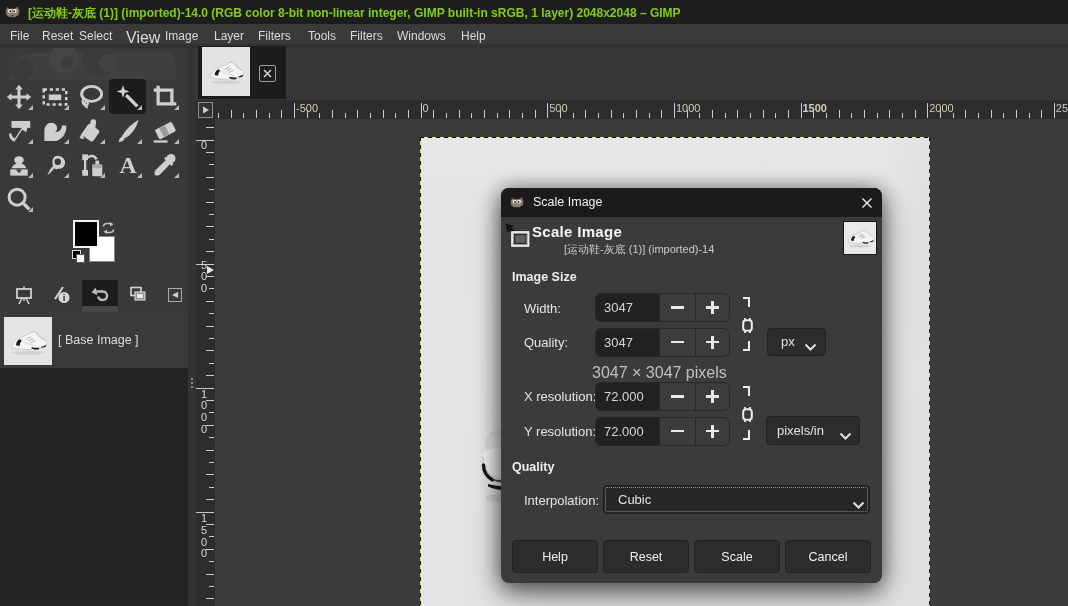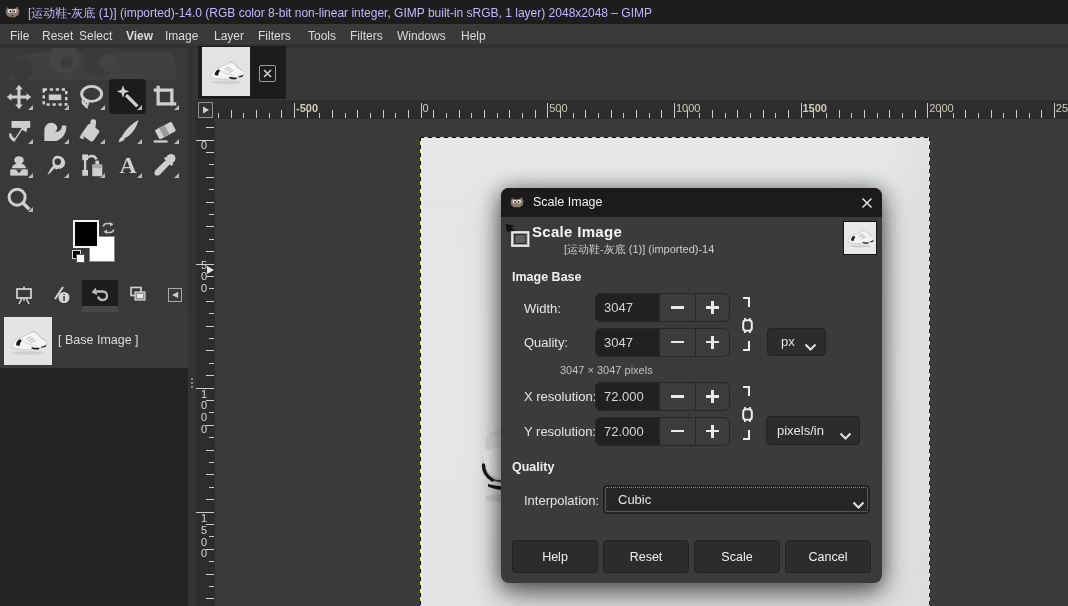--- a/index.html
+++ b/index.html
@@ -11,27 +11,27 @@
 </style></head><body>
 <div class="abs" style="left:0;top:0;width:1068px;height:24px;background:#1d1d1d;"></div>
 <div class="abs" style="left:4px;top:4px;"><svg width="17" height="15" viewBox="0 0 17 15">
 <path d="M1.5 7 L3 2.5 L5.5 5 L8 4.2 L11 4.6 L13.5 2 L15.5 6.5 L15 11 L11 13.5 L5 13.3 L2 11 Z" fill="#8d7d6e" stroke="#2a2420" stroke-width="0.8"></path>
 <circle cx="6" cy="7" r="2.1" fill="#f2efe9"></circle>
       <circle cx="10.6" cy="7" r="2.1" fill="#f2efe9"></circle>
 <circle cx="6.4" cy="7.3" r="1" fill="#1c1a18"></circle>
       <circle cx="10.2" cy="7.3" r="1" fill="#1c1a18"></circle>
 <path d="M7 10.5 Q8.5 12 10 10.5 L8.5 12.8 Z" fill="#3a2f27"></path>
     </svg></div>
-<div class="abs" style="left:28px;top:5px;font-size:12px;color:#c4b5fd;white-space:nowrap;">[运动鞋-灰底 (1)] (imported)-14.0 (RGB color 8-bit non-linear integer, GIMP built-in sRGB, 1 layer) 2048x2048 – GIMP</div>
+<div class="abs" style="left:28px;top:5px;font-size:12px;color:#84cc16;white-space:nowrap;font-weight:bold;">[运动鞋-灰底 (1)] (imported)-14.0 (RGB color 8-bit non-linear integer, GIMP built-in sRGB, 1 layer) 2048x2048 – GIMP</div>
 <div class="abs" style="left:0;top:24px;width:1068px;height:20px;background:#3b3a3a;"></div>
 <div class="abs" style="left:0;top:44px;width:1068px;height:4px;background:#323131;"></div>
 <div class="abs" style="left:10px;top:29px;font-size:12px;color:#dadada;">File</div>
 <div class="abs" style="left:42px;top:29px;font-size:12px;color:#dadada;">Reset</div>
 <div class="abs" style="left:79px;top:29px;font-size:12px;color:#dadada;">Select</div>
-<div class="abs" style="left:126px;top:29px;font-size:12px;color:#dadada;font-weight:bold;">View</div>
+<div class="abs" style="left:126px;top:29px;font-size:16px;color:#dadada;">View</div>
 <div class="abs" style="left:165px;top:29px;font-size:12px;color:#dadada;">Image</div>
 <div class="abs" style="left:214px;top:29px;font-size:12px;color:#dadada;">Layer</div>
 <div class="abs" style="left:258px;top:29px;font-size:12px;color:#dadada;">Filters</div>
 <div class="abs" style="left:308px;top:29px;font-size:12px;color:#dadada;">Tools</div>
 <div class="abs" style="left:350px;top:29px;font-size:12px;color:#dadada;">Filters</div>
 <div class="abs" style="left:397px;top:29px;font-size:12px;color:#dadada;">Windows</div>
 <div class="abs" style="left:461px;top:29px;font-size:12px;color:#dadada;">Help</div>
 <div class="abs" style="left:0;top:48px;width:188px;height:558px;background:#3a3939;"></div>
 <div class="abs" style="left:0;top:48px;width:188px;height:32px;overflow:hidden;">
 <svg width="188" height="32" viewBox="0 0 188 32">
@@ -225,21 +225,21 @@
 <div class="abs" style="left:198px;top:102px;width:15px;height:16px;border:1px solid #8f8f8f;background:#343333;box-sizing:border-box;"><svg width="13" height="14" viewBox="0 0 13 14">
       <path d="M4 3.5 L10 7 L4 10.5 Z" fill="#d0d0d0"></path>
     </svg></div>
 <div class="abs" style="left:218.0px;top:113px;width:1px;height:5px;background:#cccccc;"></div>
 <div class="abs" style="left:230.6px;top:110px;width:1px;height:8px;background:#cccccc;"></div>
 <div class="abs" style="left:243.3px;top:113px;width:1px;height:5px;background:#cccccc;"></div>
 <div class="abs" style="left:256.0px;top:110px;width:1px;height:8px;background:#cccccc;"></div>
 <div class="abs" style="left:268.6px;top:113px;width:1px;height:5px;background:#cccccc;"></div>
 <div class="abs" style="left:281.3px;top:110px;width:1px;height:8px;background:#cccccc;"></div>
 <div class="abs" style="left:294.0px;top:103px;width:1px;height:15px;background:#cccccc;"></div>
-<div class="abs" style="left:296.0px;top:102px;font-size:11px;color:#cfccb8;font-weight:bold;">-500</div>
+<div class="abs" style="left:296.0px;top:102px;font-size:11px;color:#cfccb8;">-500</div>
 <div class="abs" style="left:306.6px;top:110px;width:1px;height:8px;background:#cccccc;"></div>
 <div class="abs" style="left:319.3px;top:113px;width:1px;height:5px;background:#cccccc;"></div>
 <div class="abs" style="left:331.9px;top:110px;width:1px;height:8px;background:#cccccc;"></div>
 <div class="abs" style="left:344.6px;top:113px;width:1px;height:5px;background:#cccccc;"></div>
 <div class="abs" style="left:357.3px;top:110px;width:1px;height:8px;background:#cccccc;"></div>
 <div class="abs" style="left:369.9px;top:113px;width:1px;height:5px;background:#cccccc;"></div>
 <div class="abs" style="left:382.6px;top:110px;width:1px;height:8px;background:#cccccc;"></div>
 <div class="abs" style="left:395.3px;top:113px;width:1px;height:5px;background:#cccccc;"></div>
 <div class="abs" style="left:407.9px;top:110px;width:1px;height:8px;background:#cccccc;"></div>
 <div class="abs" style="left:420.6px;top:103px;width:1px;height:15px;background:#cccccc;"></div>
@@ -387,21 +387,21 @@
 <div class="abs" style="left:532px;top:223px;font-size:15px;font-weight:bold;color:#f4f4f4;letter-spacing:0.3px;">Scale Image</div>
 <div class="abs" style="left:532px;top:242px;font-size:11px;color:#cdcdcd;margin-left:32px;">[运动鞋-灰底 (1)] (imported)-14</div>
 <div class="abs" style="left:843px;top:221px;width:34px;height:34px;background:#e9e9e9;border:1px solid #151515;box-sizing:border-box;overflow:hidden;"><svg width="30" height="30" viewBox="0 0 48 48" style="margin:1px 0 0 1px;">
 <path d="M5 31 C4 26 8 21 14 19 C20 17 25 14 29 12 C31 11 33 11.5 34.5 13.5 C37 17 41 20 44.5 22 C46.5 23.2 47 25.5 46 28 C45 30.5 38 32.8 27 33 C17 33.2 9.5 32.5 5 31 Z" fill="#f3f3f3" stroke="#bdbdbe" stroke-width="1.1"></path>
 <path d="M22 21 C24 19.5 26 18.5 28 18 M24.5 23 C26.5 21.5 28.5 20.5 30.5 20 M27 25 C29 23.5 31 22.5 33 22" stroke="#a5a5a5" stroke-width="1.4" fill="none"></path>
 <path d="M12 22 C10.5 23.5 9.8 25.5 9.6 27.8 L14 28.8 C14.2 26 15 24 16.5 22.8 L14.5 20.5 Z" fill="#1b1b1b"></path>
 <path d="M28 31.5 C30 32.8 33 33.3 36.5 33 L38 30.8 C34 31.3 31 31 28.5 30 Z" fill="#171717"></path>
 <path d="M39.5 30.3 C41.5 30.8 43.5 30.5 45.3 29.4 L45.8 27.2 C43.5 28.8 41.5 29.5 39.6 29.4 Z" fill="#171717"></path>
 <ellipse cx="24" cy="37" rx="18" ry="2.2" fill="#c9c9c9" opacity="0.8"></ellipse>
     </svg></div>
-<div class="abs" style="left:512px;top:270px;font-size:12.5px;font-weight:bold;color:#eeeeee;">Image Base</div>
+<div class="abs" style="left:512px;top:270px;font-size:12.5px;font-weight:bold;color:#eeeeee;">Image Size</div>
 <div class="abs" style="left:524px;top:301px;font-size:13px;color:#e4e4e4;">Width:</div>
 <div class="abs" style="left:595px;top:293px;width:135px;height:29px;background:#3d3c3b;border:1px solid #282726;border-radius:6px;box-sizing:border-box;"></div>
 <div class="abs" style="left:595px;top:293px;width:65px;height:29px;background:#232120;border:1px solid #282726;border-radius:6px 0 0 6px;box-sizing:border-box;"></div>
 <div class="abs" style="left:604px;top:300px;font-size:13px;color:#d5d5d5;">3047</div>
 <div class="abs" style="left:695px;top:294px;width:1px;height:27px;background:#282726;"></div>
 <div class="abs" style="left:671px;top:306.2px;width:13px;height:2.6px;background:#e9e9e9;"></div>
 <div class="abs" style="left:706px;top:306.2px;width:13px;height:2.6px;background:#e9e9e9;"></div>
 <div class="abs" style="left:711.2px;top:301.1px;width:2.6px;height:13px;background:#e9e9e9;"></div>
 <div class="abs" style="left:524px;top:335px;font-size:13px;color:#e4e4e4;">Quality:</div>
 <div class="abs" style="left:595px;top:327.5px;width:135px;height:29px;background:#3d3c3b;border:1px solid #282726;border-radius:6px;box-sizing:border-box;"></div>
@@ -415,21 +415,21 @@
 <div class="abs" style="left:743px;top:341px;width:7px;height:10px;border-bottom:2.2px solid #ececec;border-right:2.2px solid #ececec;box-sizing:border-box;"></div>
 <div class="abs" style="left:741px;top:318px;"><svg width="13" height="15" viewBox="0 0 13 15">
 <path d="M4 0 L4 2.5 M9 0 L9 2.5 M4 12.5 L4 15 M9 12.5 L9 15" stroke="#ececec" stroke-width="1.8"></path>
 <rect x="2.2" y="2.2" width="8.6" height="10.6" rx="2.8" fill="none" stroke="#ececec" stroke-width="2"></rect>
 </svg></div>
 <div class="abs" style="left:767px;top:328px;width:59px;height:28px;background:#2d2c2b;border:1px solid #222120;border-radius:4px;box-sizing:border-box;"></div>
 <div class="abs" style="left:781px;top:334px;font-size:13px;color:#e4e4e4;">px</div>
 <div class="abs" style="left:804px;top:338px;"><svg width="13" height="9" viewBox="0 0 13 9">
       <path d="M1.5 1.5 L6.5 6.5 L11.5 1.5" fill="none" stroke="#e2e2e2" stroke-width="2"></path>
     </svg></div>
-<div class="abs" style="left:560px;top:364px;font-size:11px;color:#c0c0c0;">3047 × 3047 pixels</div>
+<div class="abs" style="left:592px;top:364px;font-size:16px;color:#c0c0c0;">3047 × 3047 pixels</div>
 <div class="abs" style="left:524px;top:389px;font-size:13px;color:#e4e4e4;">X resolution:</div>
 <div class="abs" style="left:595px;top:382px;width:135px;height:29px;background:#3d3c3b;border:1px solid #282726;border-radius:6px;box-sizing:border-box;"></div>
 <div class="abs" style="left:595px;top:382px;width:65px;height:29px;background:#232120;border:1px solid #282726;border-radius:6px 0 0 6px;box-sizing:border-box;"></div>
 <div class="abs" style="left:604px;top:389px;font-size:13px;color:#d5d5d5;">72.000</div>
 <div class="abs" style="left:695px;top:383px;width:1px;height:27px;background:#282726;"></div>
 <div class="abs" style="left:671px;top:395.2px;width:13px;height:2.6px;background:#e9e9e9;"></div>
 <div class="abs" style="left:706px;top:395.2px;width:13px;height:2.6px;background:#e9e9e9;"></div>
 <div class="abs" style="left:711.2px;top:390.1px;width:2.6px;height:13px;background:#e9e9e9;"></div>
 <div class="abs" style="left:524px;top:424px;font-size:13px;color:#e4e4e4;">Y resolution:</div>
 <div class="abs" style="left:595px;top:416.5px;width:135px;height:29px;background:#3d3c3b;border:1px solid #282726;border-radius:6px;box-sizing:border-box;"></div>

